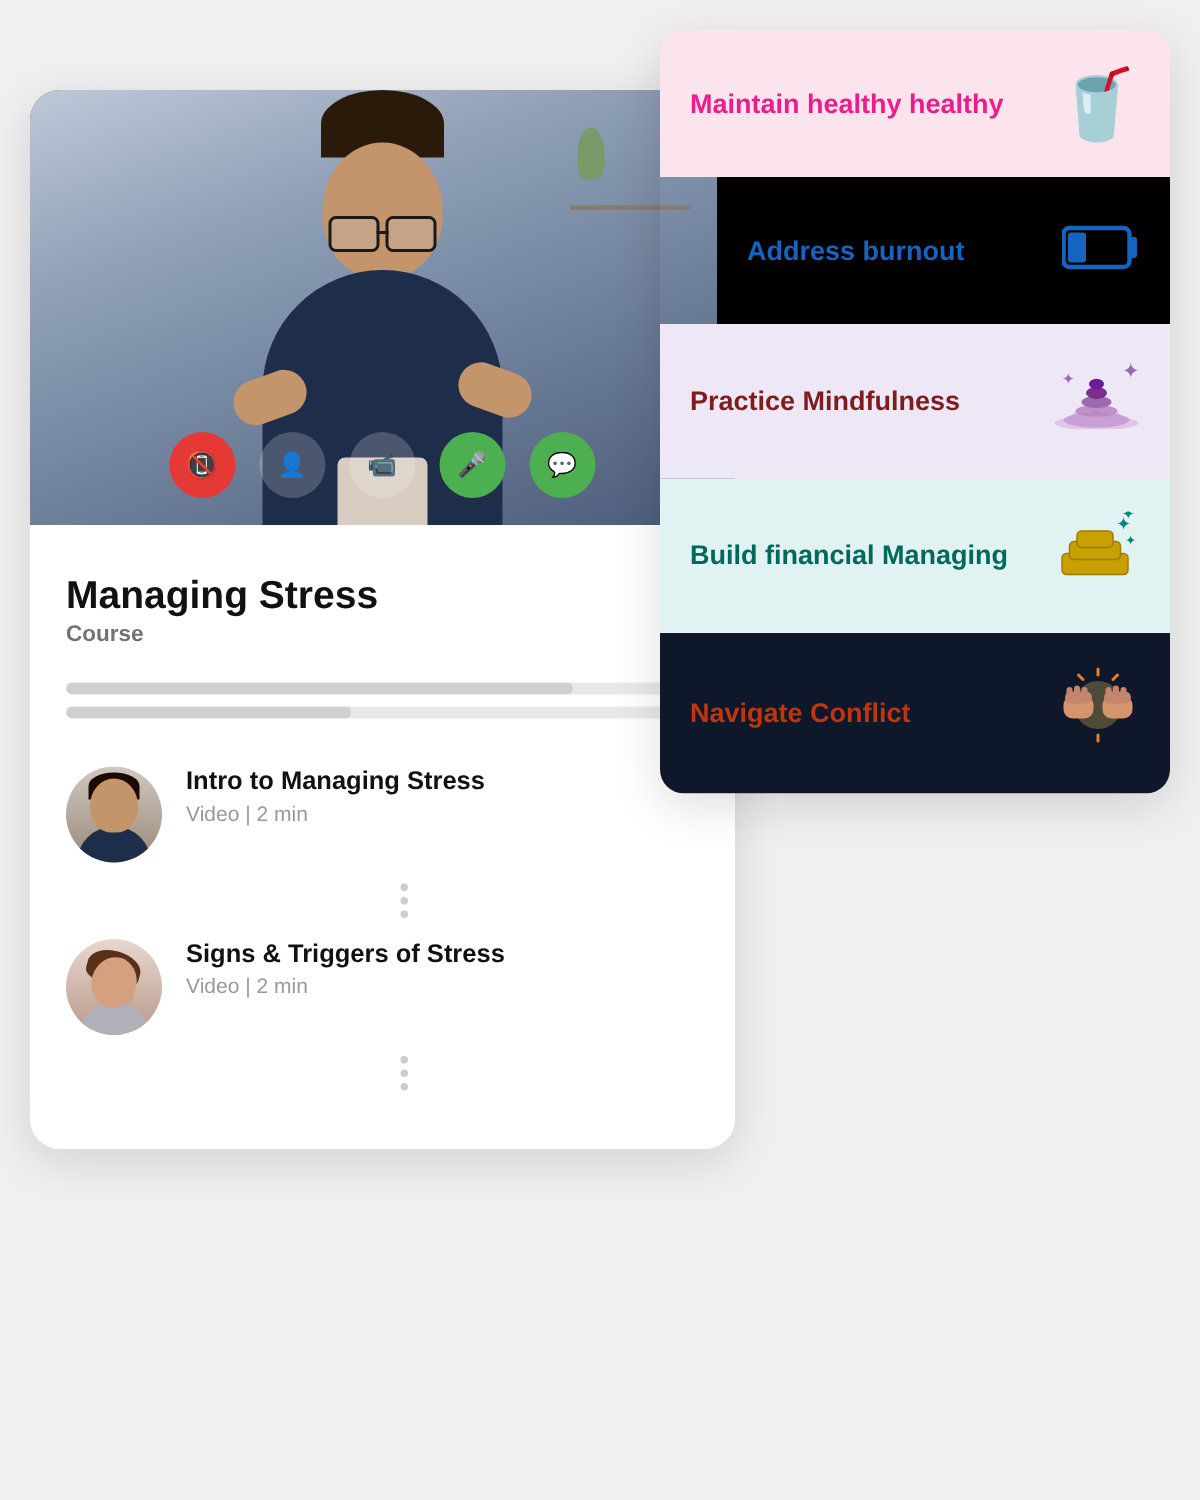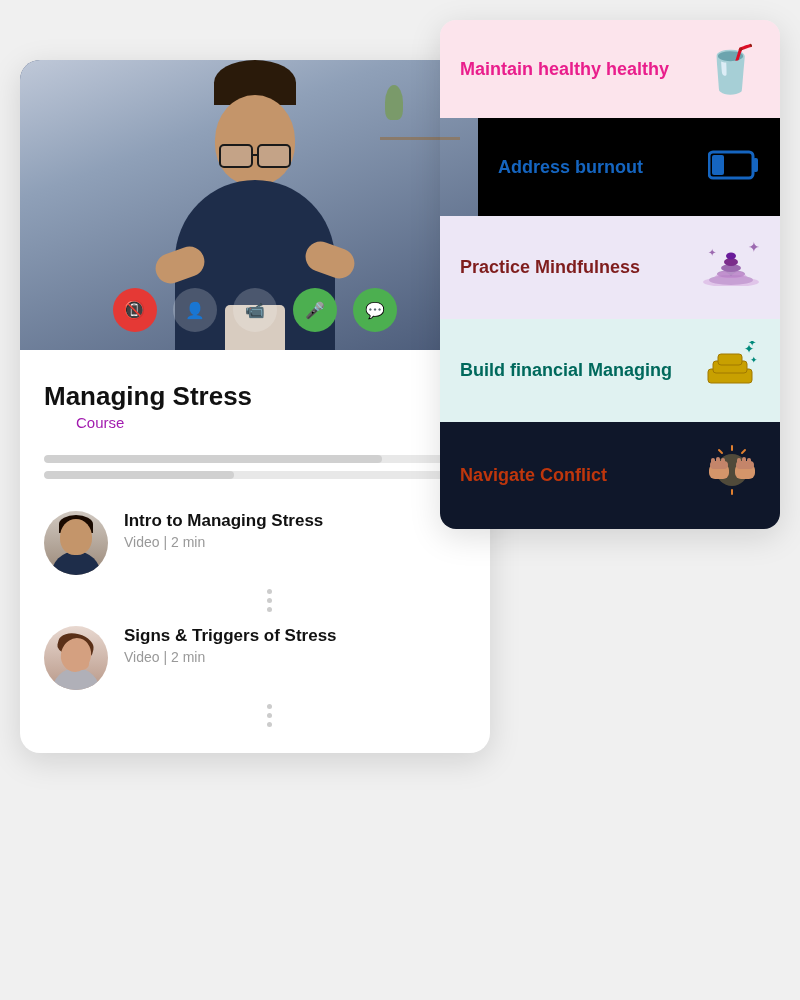--- a/index.html
+++ b/index.html
@@ -223,23 +223,22 @@
       padding: 31px 24px 10px 24px;
     }
     .course-title {
       font-size: 26px;
       font-weight: 800;
       color: #111;
       margin-bottom: 2px;
     }
     .course-subtitle {
       font-size: 15px;
-      color: #a21caf;
-      font-weight: 400;
-      margin-left: 32px;
+      color: #737373;
+      font-weight: 700;
     }
 
     
     .progress-section {
       padding: 14px 24px 6px 24px;
       display: flex;
       flex-direction: column;
       gap: 8px;
     }
     .progress-bar-wrap {
@@ -249,21 +248,21 @@
       overflow: hidden;
     }
     .progress-bar-fill {
       height: 100%;
       border-radius: 4px;
       background: #d0d0d0;
     }
 
     
     .course-list {
-      padding: 14px 24px 24px 24px;
+      padding: 14px 24px 37px 24px;
       display: flex;
       flex-direction: column;
       gap: 0;
     }
 
     .course-item {
       display: flex;
       align-items: flex-start;
       gap: 16px;
       padding: 12px 0;

